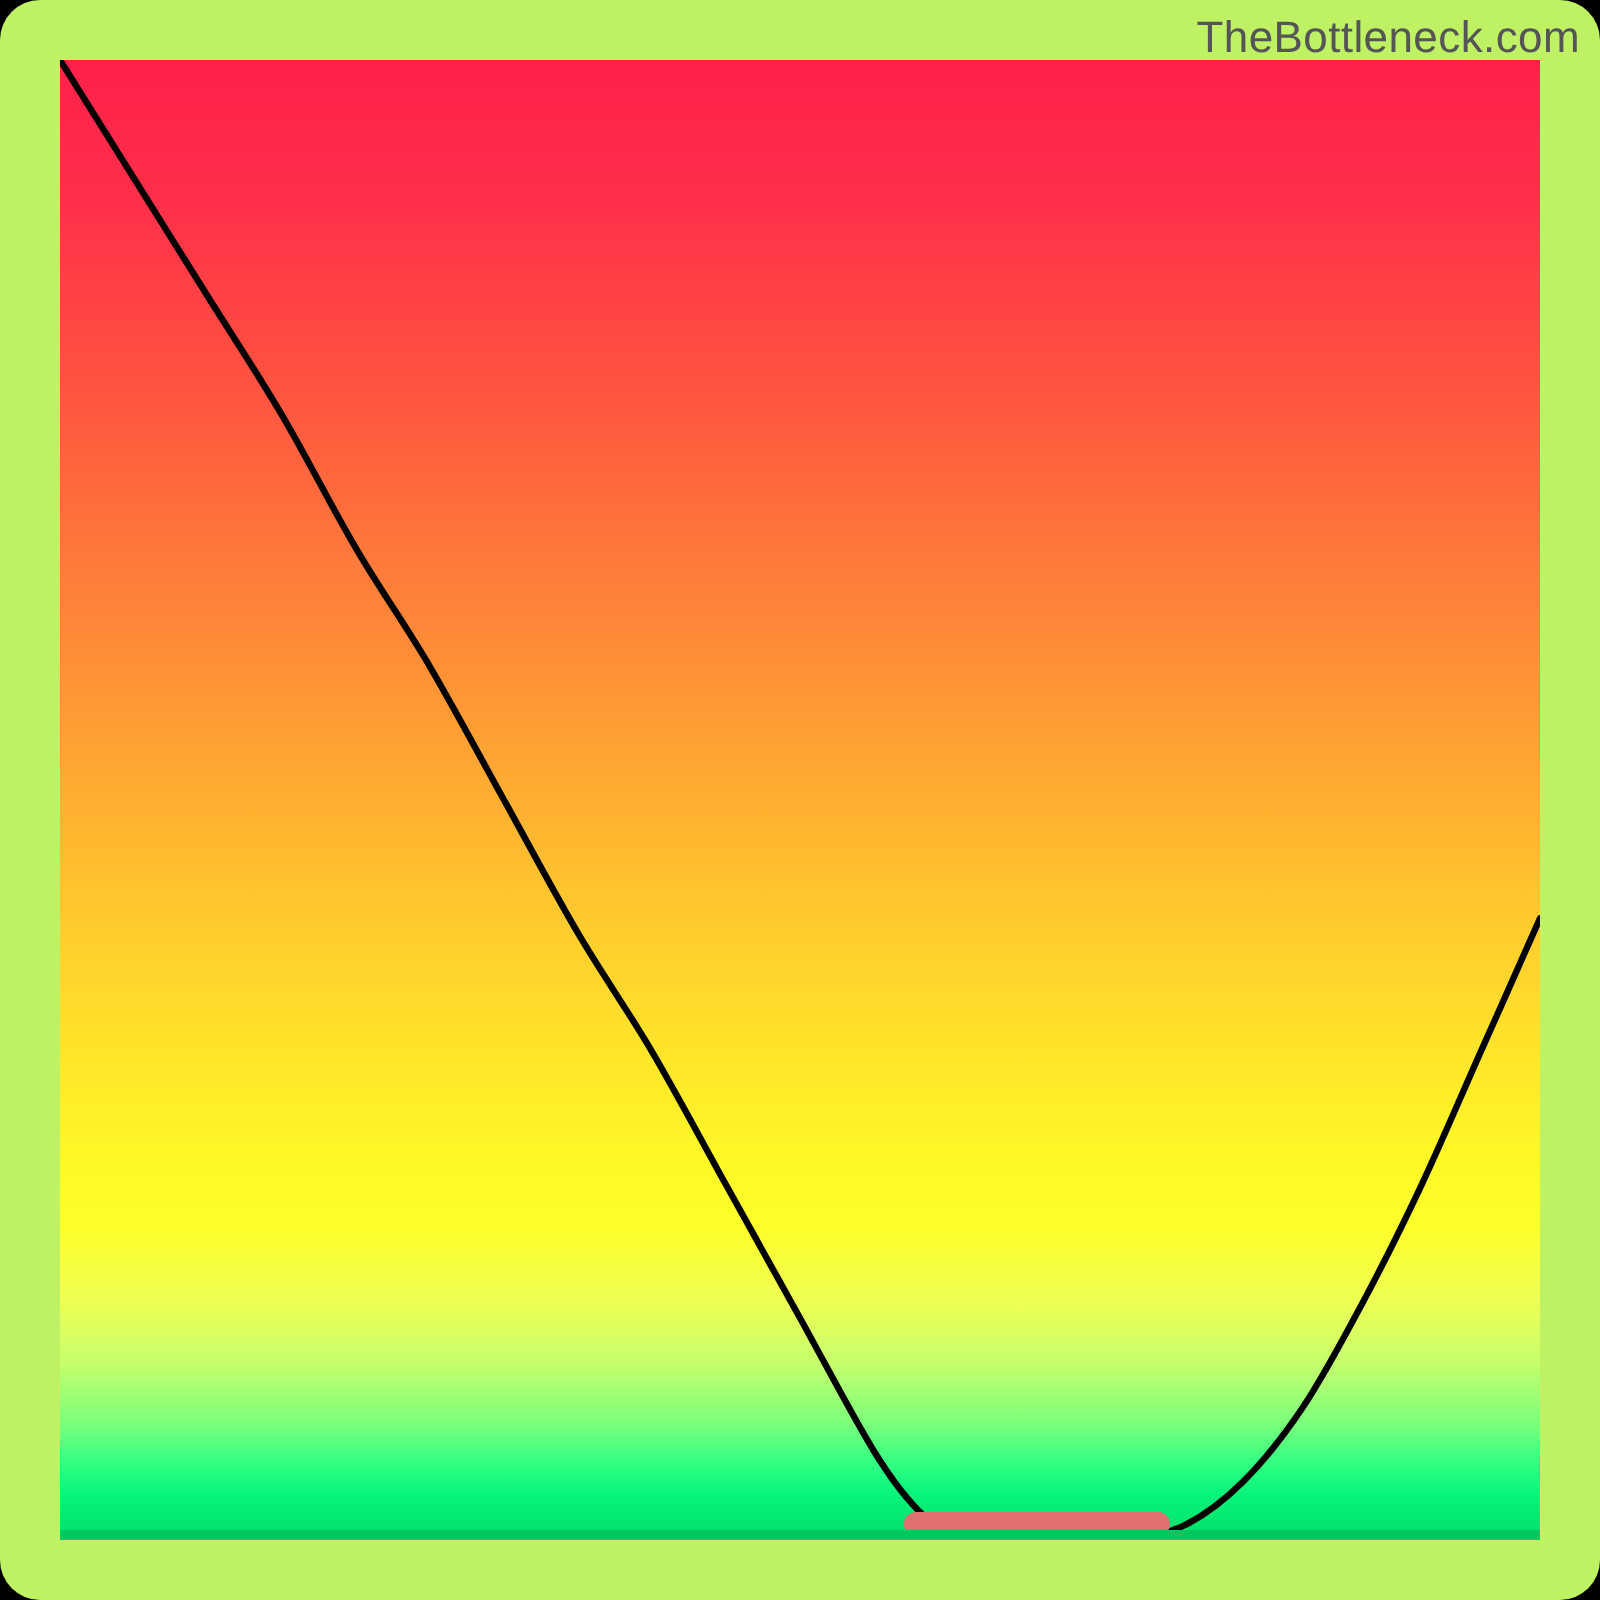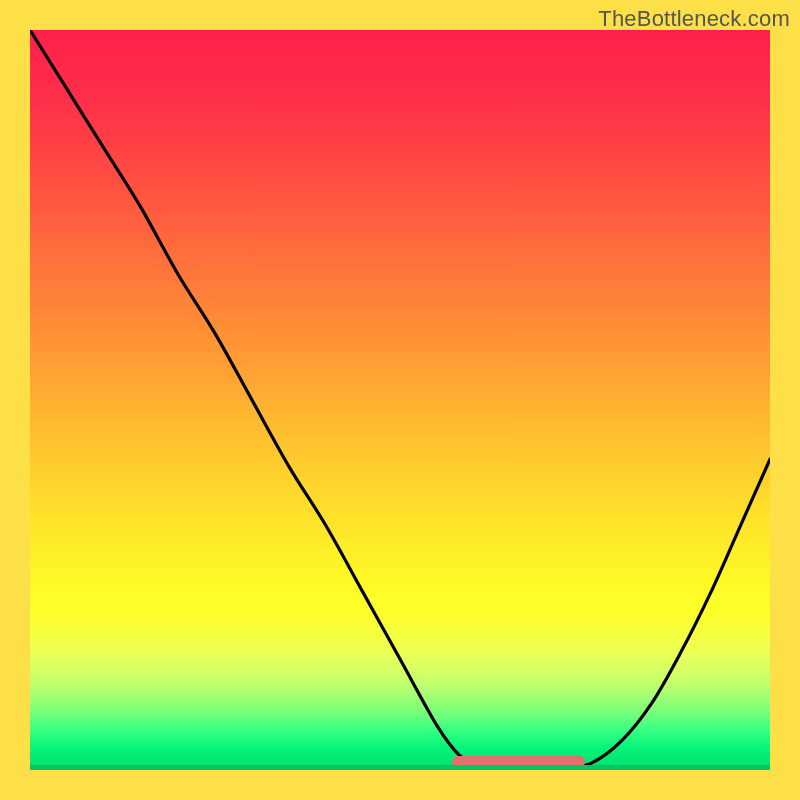--- a/index.html
+++ b/index.html
@@ -8,21 +8,22 @@
     width: 800px;
     height: 800px;
     overflow: hidden;
     background: #000;
     font-family: Arial, Helvetica, sans-serif;
   }
   .frame {
     position: relative;
     width: 800px;
     height: 800px;
-    background: #fde047;
+    background: #bef264;
+    border-radius: 20px;
   }
   .watermark {
     position: absolute;
     top: 6px;
     right: 10px;
     color: #555;
     font-size: 22px;
     font-weight: 400;
     letter-spacing: 0.2px;
     z-index: 3;

